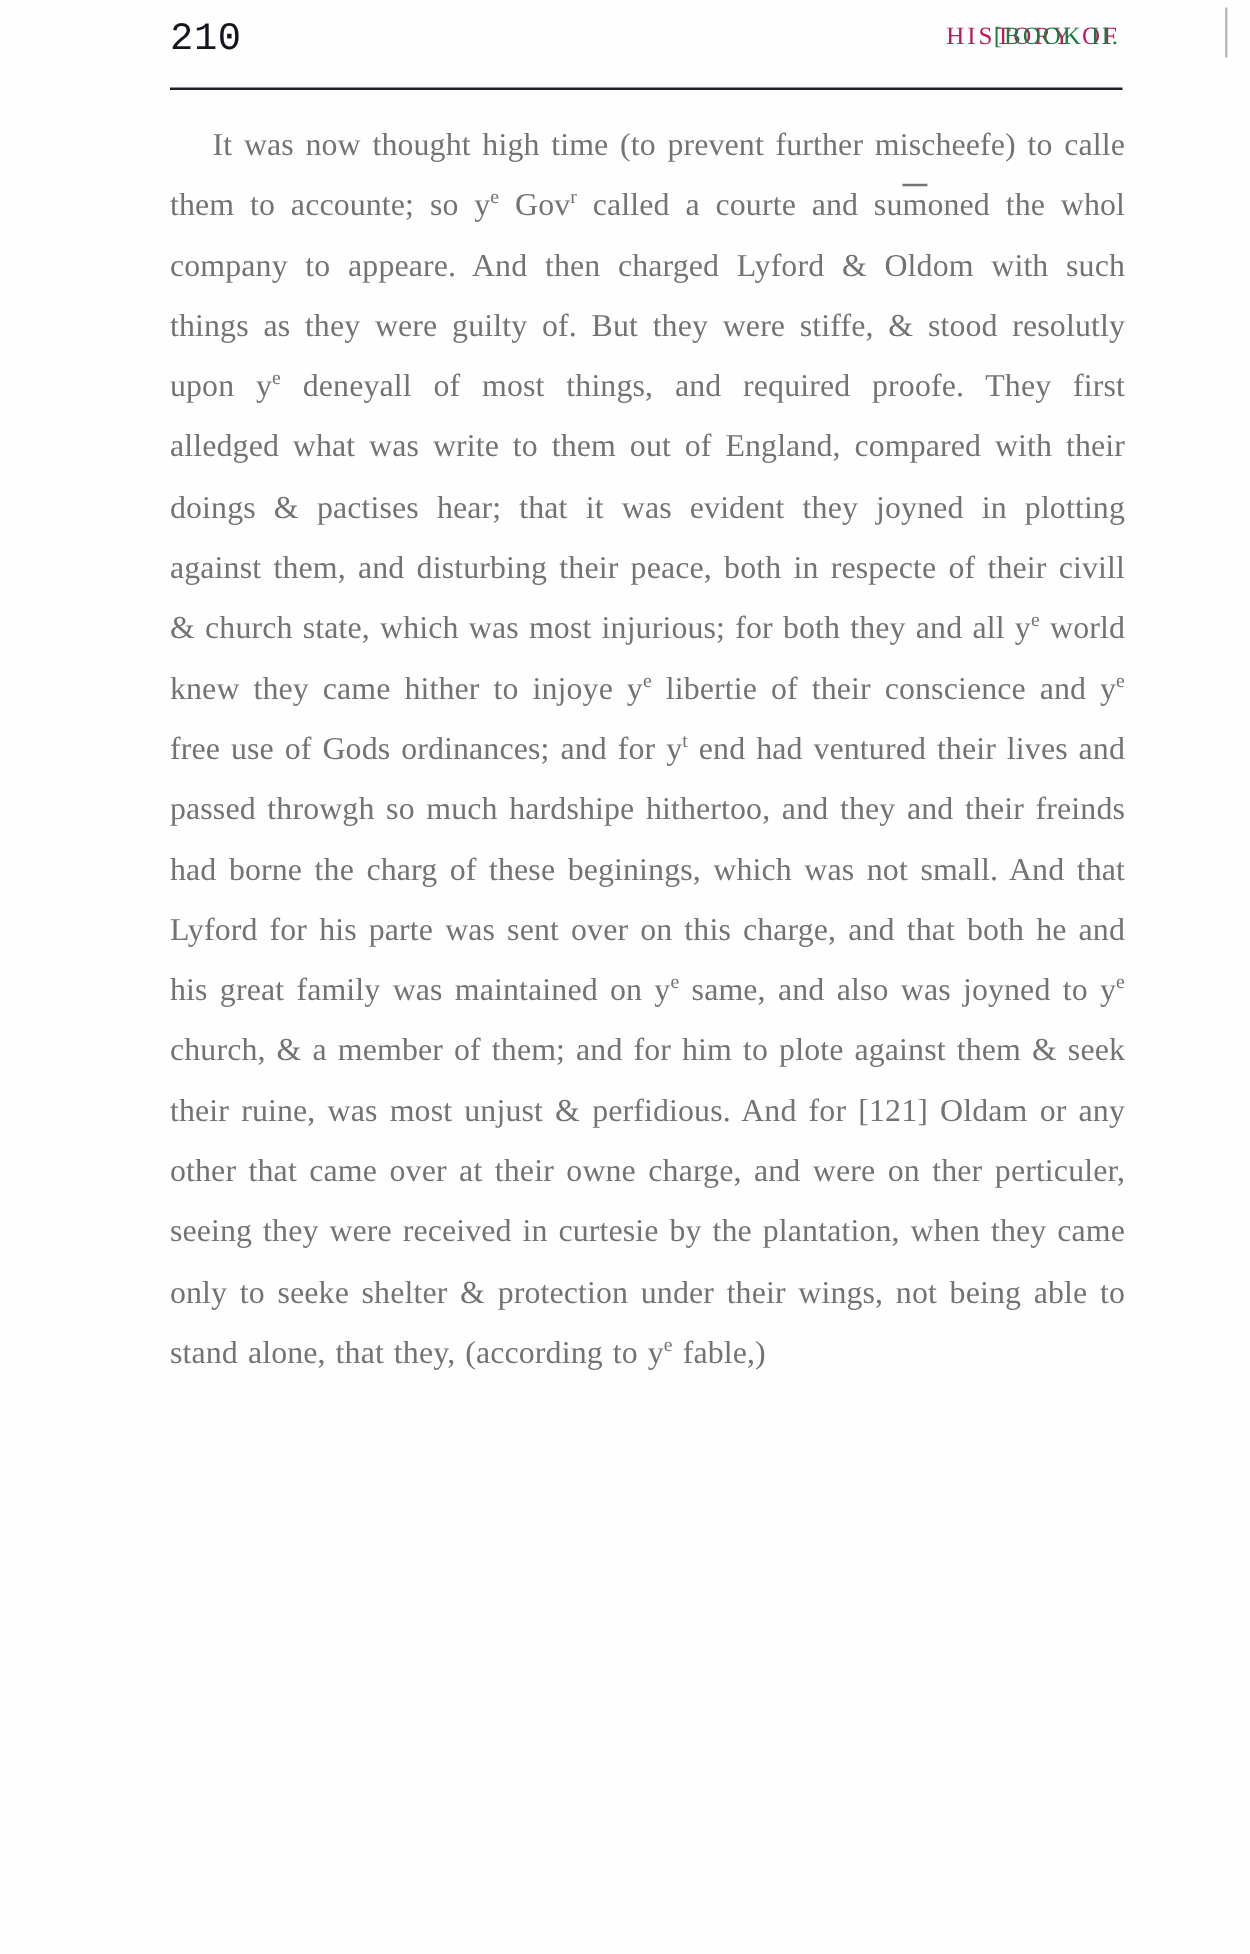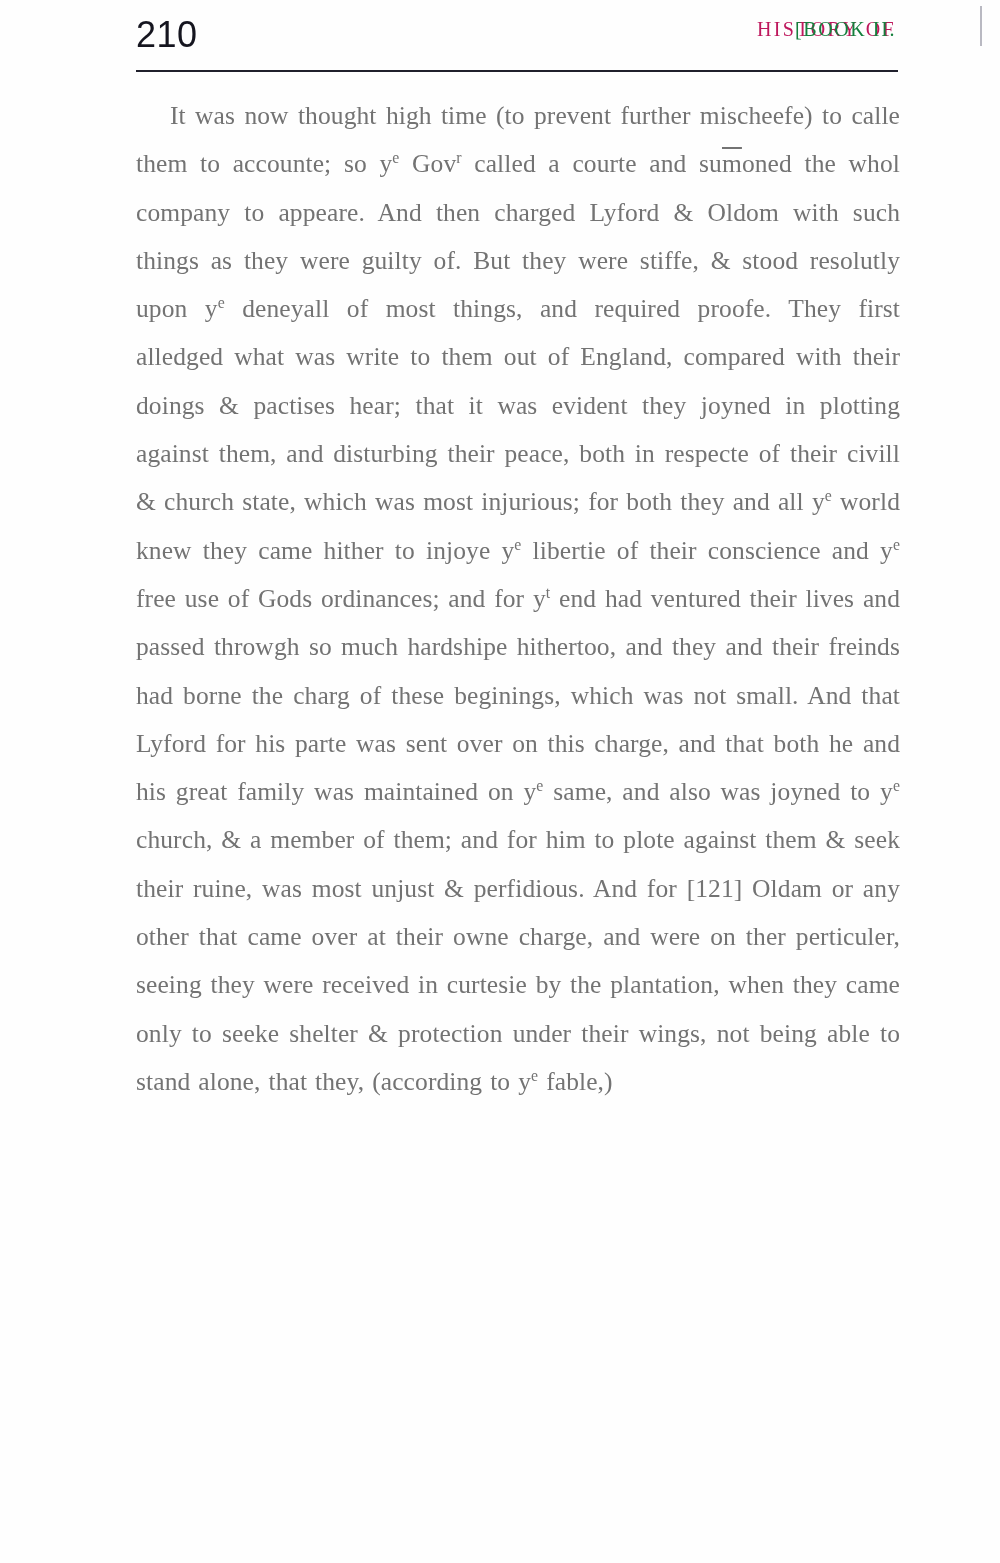--- a/index.html
+++ b/index.html
@@ -27,23 +27,23 @@
     position: absolute;
     left: 136px;
     top: 14px;
     width: 760px;
     height: 36px;
   }
   .rh-folio {
     position: absolute;
     left: 0;
     top: 0;
-    font-size: 36px;
+    font-size: 31px;
     letter-spacing: 0.5px;
-    font-family: Liberation Sans, sans-serif;
+    font-family: Liberation Mono, monospace;
     color: #15151f;
   }
   .rh-title {
     position: absolute;
     left: 0;
     top: 4px;
     width: 760px;
     text-align: right;
     font-size: 20px;
     letter-spacing: 2.4px;

